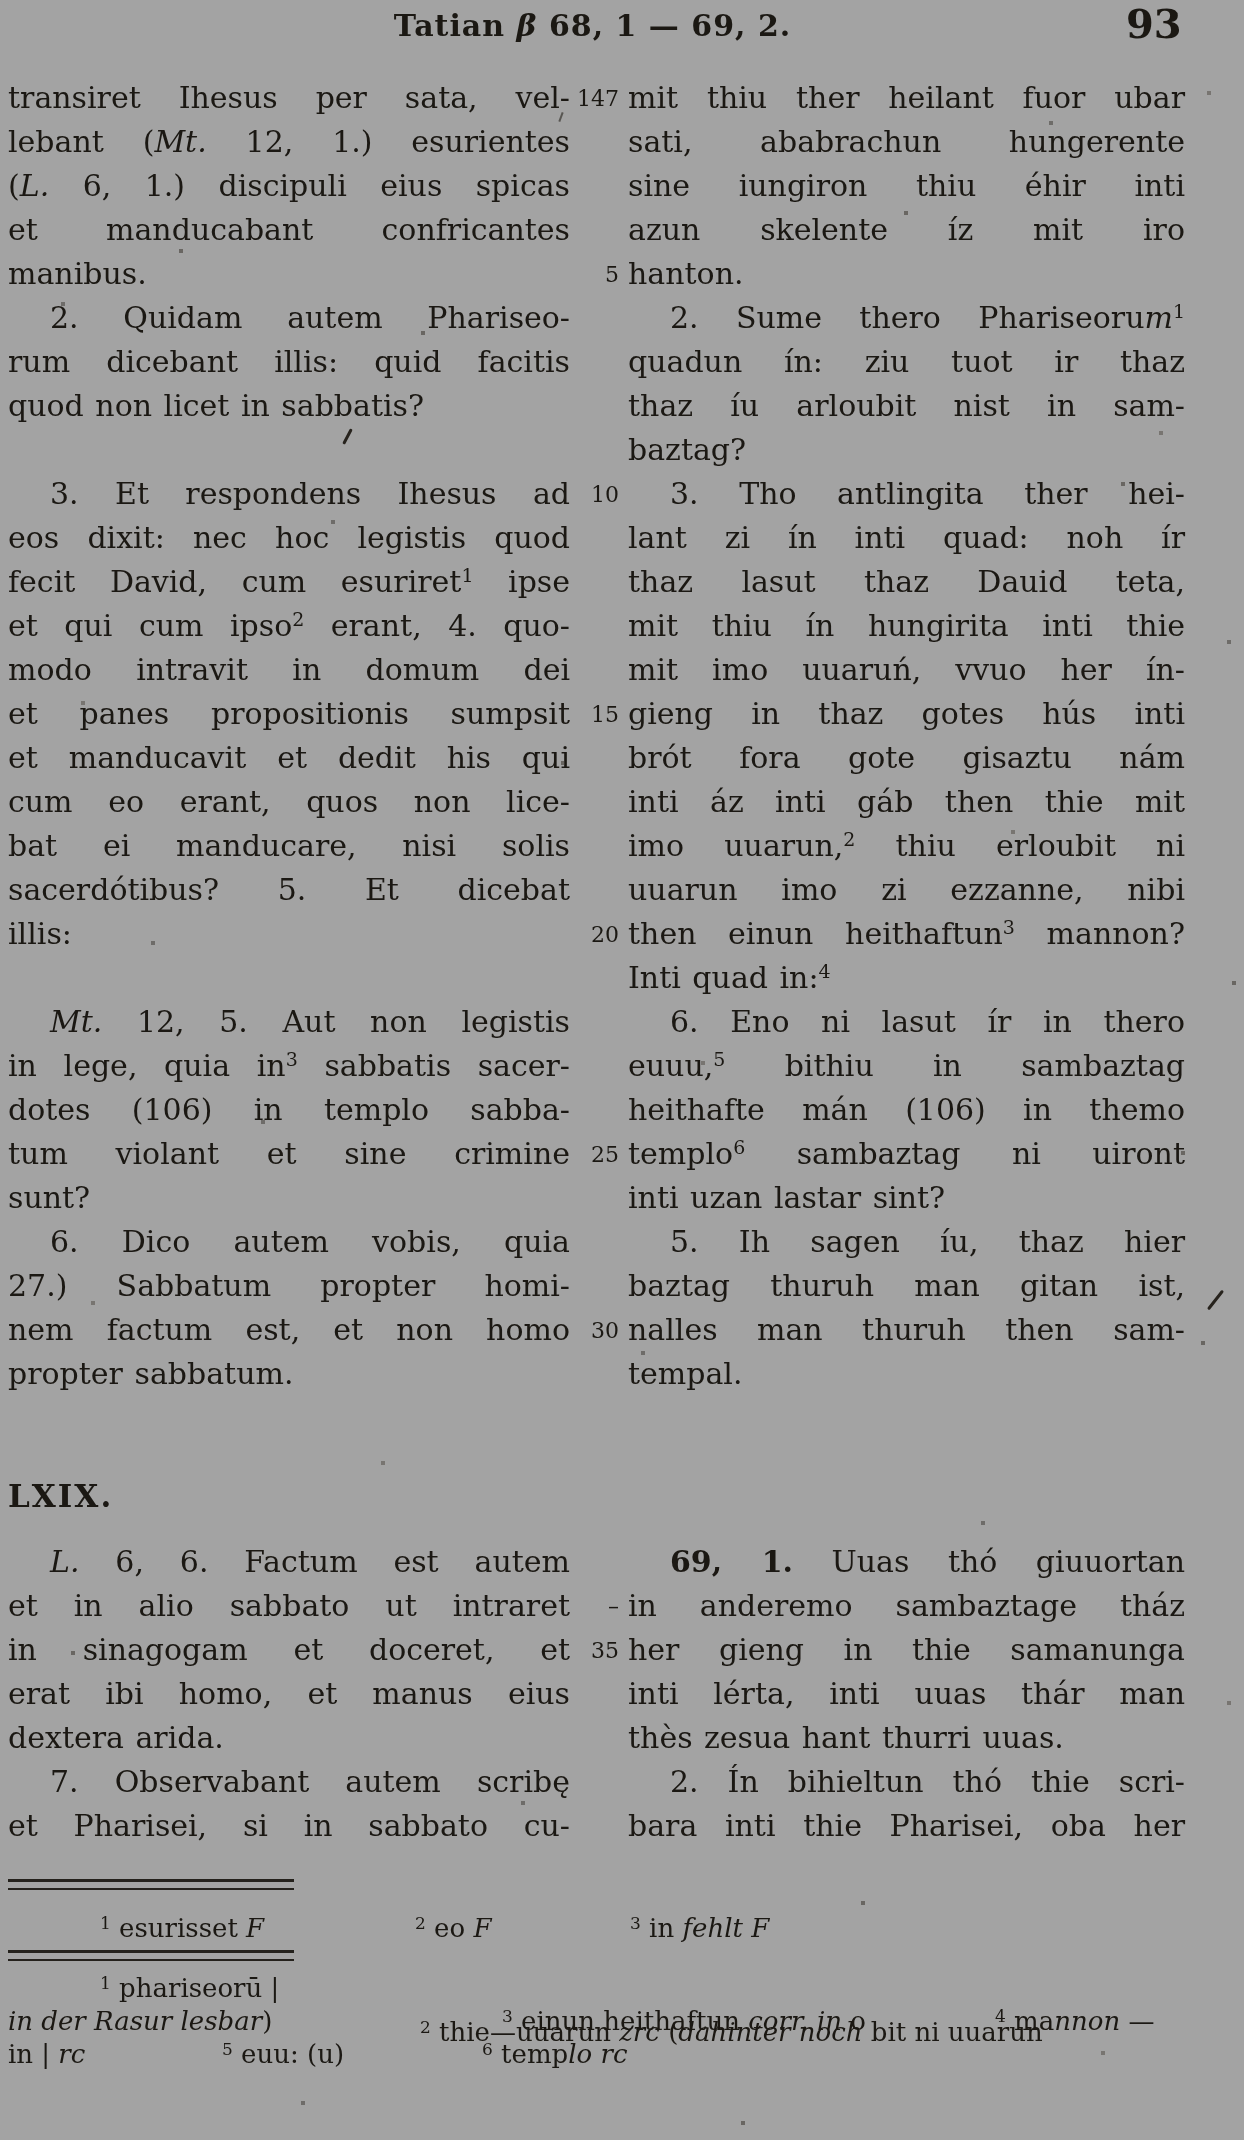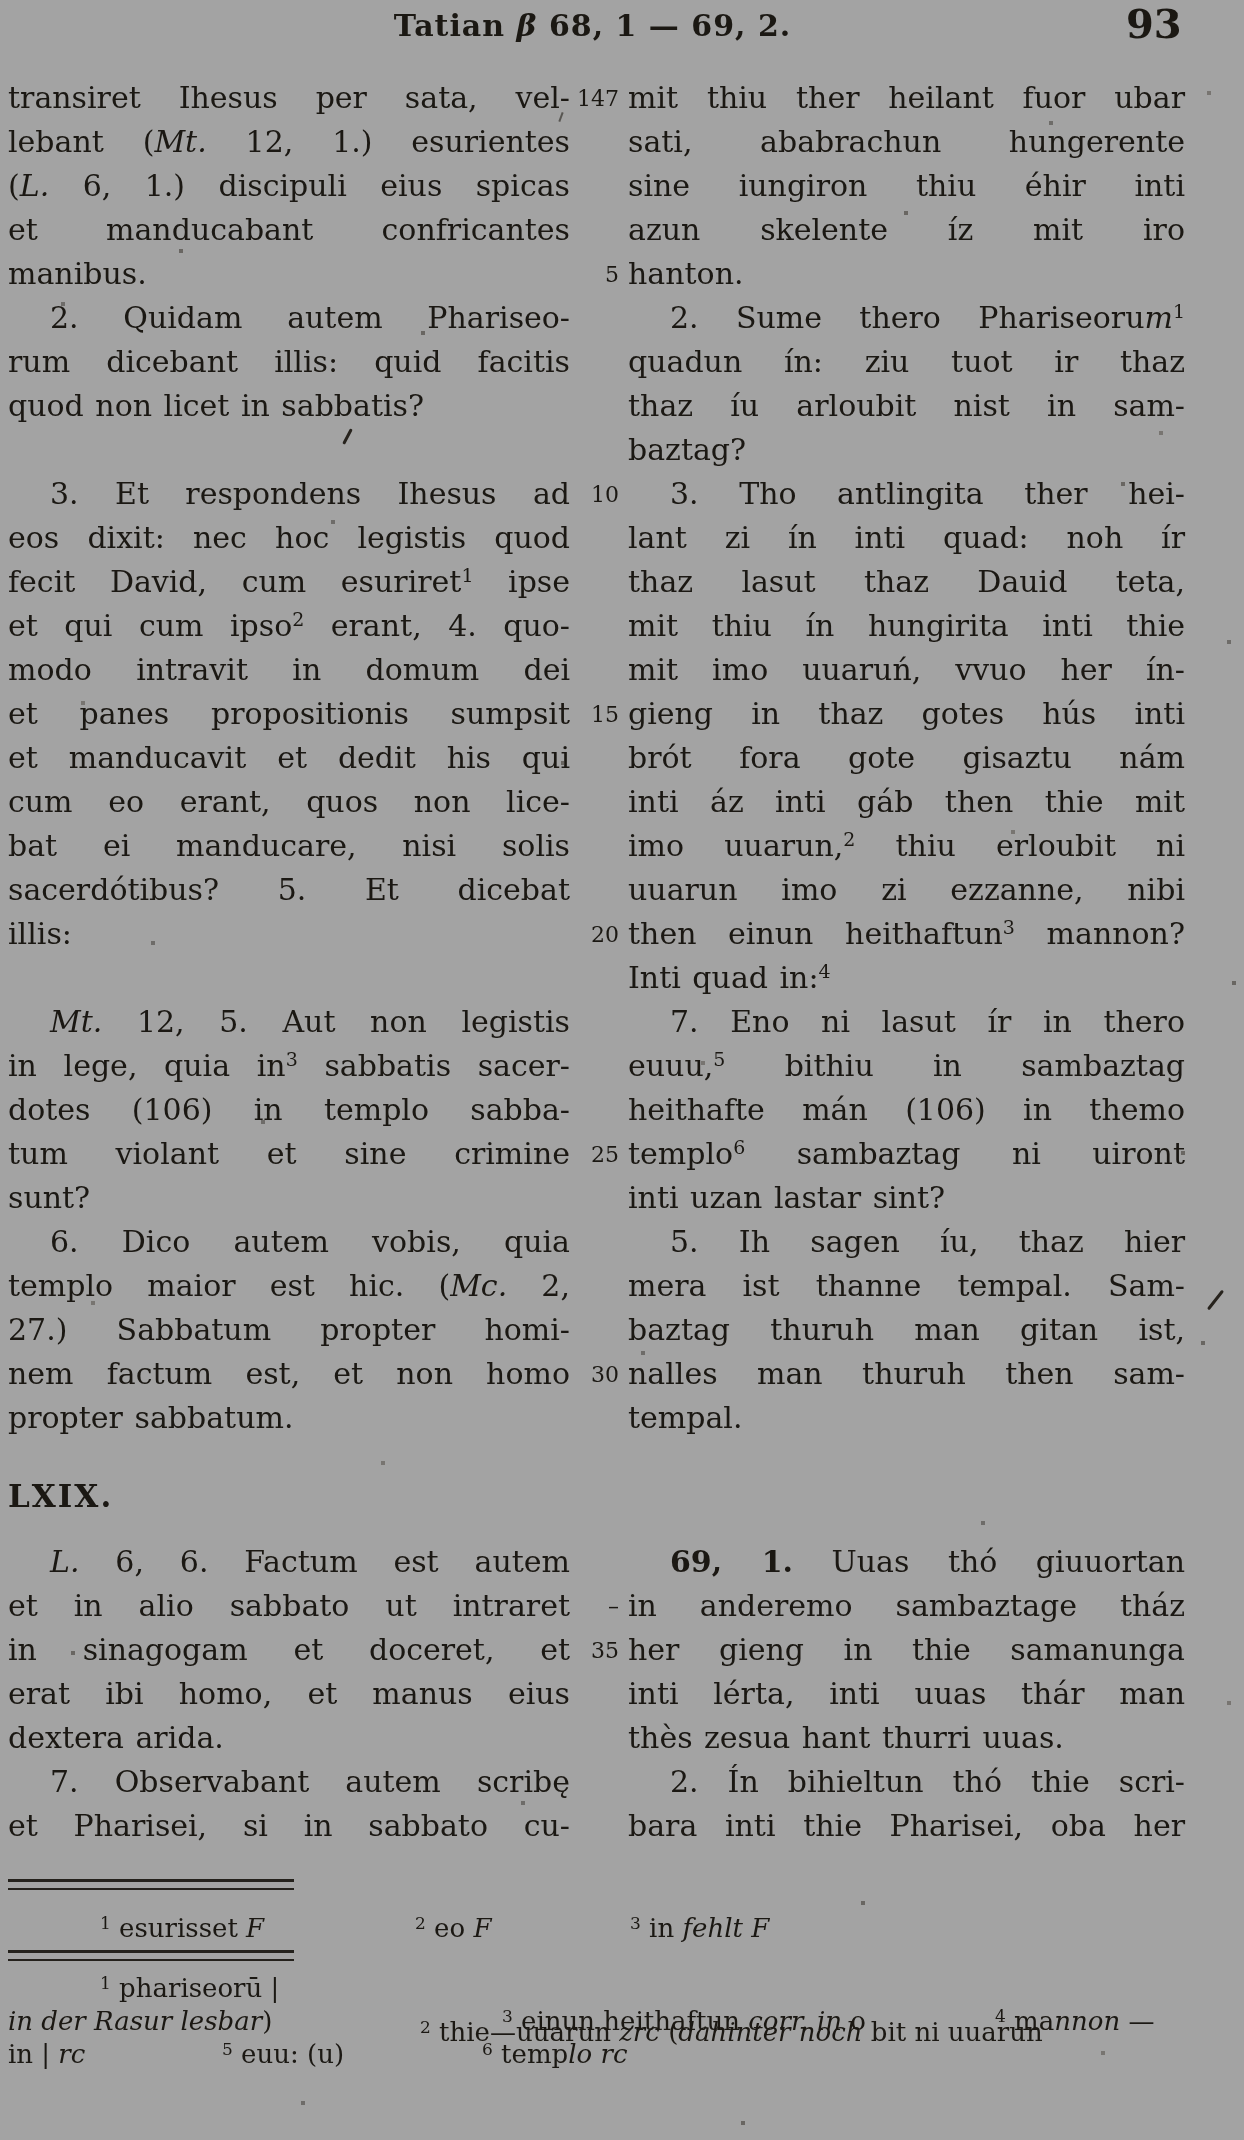--- a/index.html
+++ b/index.html
@@ -194,21 +194,21 @@
         <div class="cell j"><span>then einun heithaftun</span><span class="sup">3</span><span> mannon?</span></div>
       </div>
       <div class="row">
         <div class="cell la"></div>
         <div class="gut"></div>
         <div class="cell la"><span>Inti quad in:</span><span class="sup">4</span></div>
       </div>
       <div class="row">
         <div class="cell j ind"><span class="it">Mt.</span><span> 12, 5. Aut non legistis</span></div>
         <div class="gut"></div>
-        <div class="cell j ind"><span>7. Eno ni lasut ír in thero</span></div>
+        <div class="cell j ind"><span>6. Eno ni lasut ír in thero</span></div>
       </div>
       <div class="row">
         <div class="cell j"><span>in lege, quia in</span><span class="sup">3</span><span> sabbatis sacer-</span></div>
         <div class="gut"></div>
         <div class="cell j"><span>euuu,</span><span class="sup">5</span><span> bithiu in sambaztag</span></div>
       </div>
       <div class="row">
         <div class="cell j"><span>dotes (106) in templo sabba-</span></div>
         <div class="gut"></div>
         <div class="cell j"><span>heithafte mán (106) in themo</span></div>
@@ -220,25 +220,20 @@
       </div>
       <div class="row">
         <div class="cell la"><span>sunt?</span></div>
         <div class="gut"></div>
         <div class="cell la"><span>inti uzan lastar sint?</span></div>
       </div>
       <div class="row">
         <div class="cell j ind"><span>6. Dico autem vobis, quia</span></div>
         <div class="gut"></div>
         <div class="cell j ind"><span>5. Ih sagen íu, thaz hier</span></div>
-      </div>
-      <div class="row">
-        <div class="cell j"><span>templo maior est hic. (</span><span class="it">Mc.</span><span> 2,</span></div>
-        <div class="gut"></div>
-        <div class="cell j"><span>mera ist thanne tempal. Sam-</span></div>
       </div>
       <div class="row">
         <div class="cell j"><span>27.) Sabbatum propter homi-</span></div>
         <div class="gut"></div>
         <div class="cell j"><span>baztag thuruh man gitan ist,</span></div>
       </div>
       <div class="row">
         <div class="cell j"><span>nem factum est, et non homo</span></div>
         <div class="gut">30</div>
         <div class="cell j"><span>nalles man thuruh then sam-</span></div>

